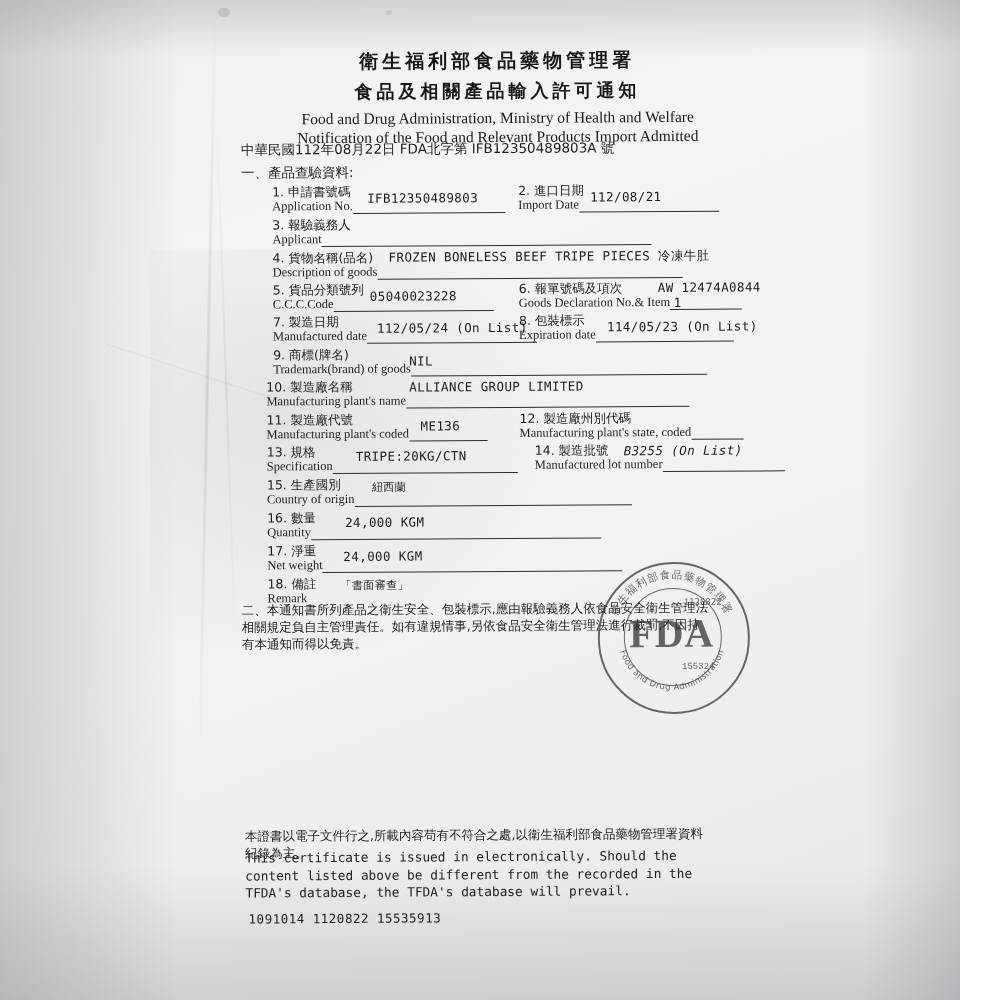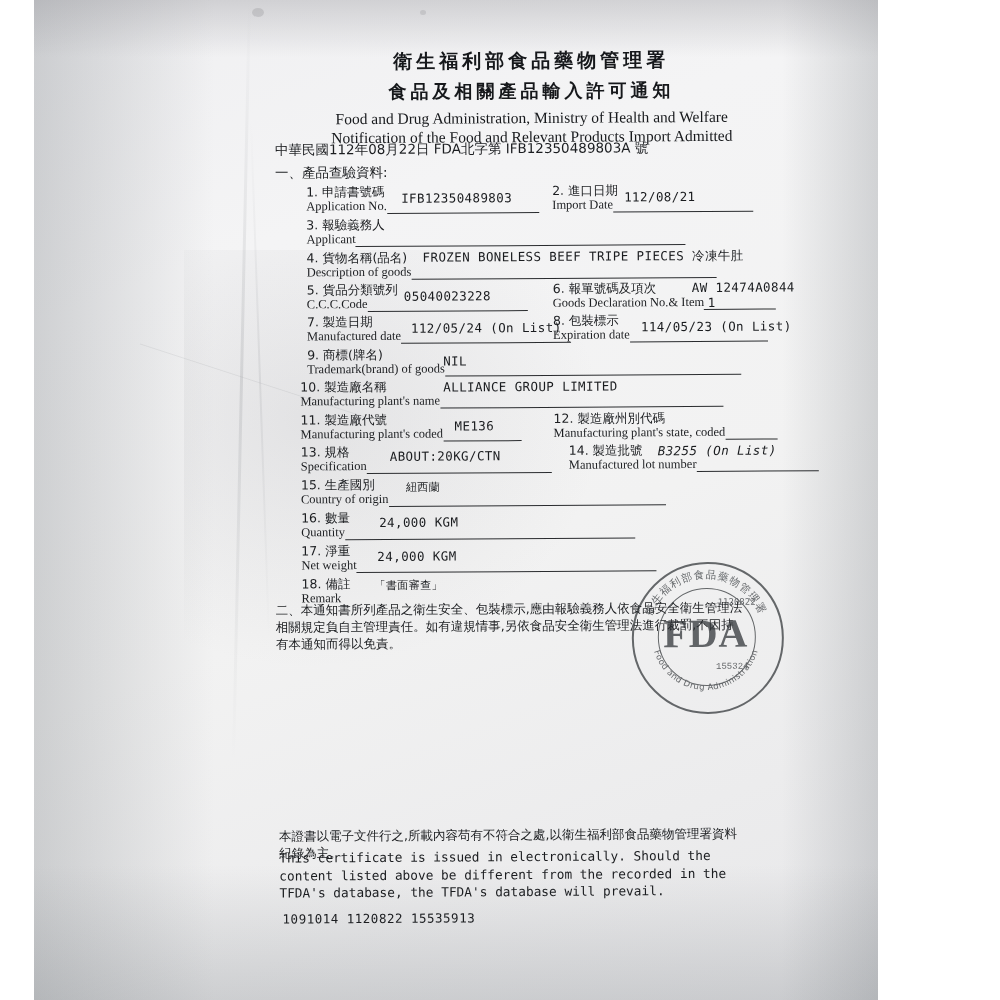--- a/index.html
+++ b/index.html
@@ -10,25 +10,24 @@
   body {
     width: 1000px;
     height: 1000px;
     overflow: hidden;
     font-family: "Liberation Serif", serif;
   }
 
   
   #page {
     position: relative;
-    width: 844px;
+    width: 960px;
     height: 1000px;
     background: linear-gradient(160deg,#efeff1 0%, #f4f4f5 25%, #f2f2f2 55%, #ececed 80%, #e7e7e9 100%);
     overflow: hidden;
-    margin-left: 34px;
   }
   
   .shade {
     position: absolute;
     pointer-events: none;
   }
   .shade.s1 {
     left: 0; top: 0; width: 240px; height: 1000px;
     background: linear-gradient(90deg, rgba(120,125,130,.30), rgba(255,255,255,0) 75%);
   }
@@ -321,21 +320,21 @@
 
     <div class="field" style="left:520px; top:411px;">
       <span class="f-num"><span>12.</span> <span class="cn">製造廠州別代碼</span></span>
       <span class="f-en">Manufacturing plant's state, coded</span><span class="f-line" style="width:52px"></span>
     </div>
 
     <div class="field" style="left:267px; top:443px;">
       <span class="f-num"><span>13.</span> <span class="cn">規格</span></span>
       <span class="f-en">Specification</span><span class="f-line" style="width:185px"></span>
     </div>
-    <div class="f-val" style="left:356px; top:448px;">ABOUT:20KG/CTN</div>
+    <div class="f-val" style="left:356px; top:448px;">TRIPE:20KG/CTN</div>
 
     <div class="field" style="left:535px; top:443px;">
       <span class="f-num"><span>14.</span> <span class="cn">製造批號</span></span>
       <span class="f-en">Manufactured lot number</span><span class="f-line" style="width:122px"></span>
     </div>
     <div class="f-val" style="left:624px; top:444px;font-style:italic;">B3255  (On List)</div>
 
     <div class="field" style="left:267px; top:476px;">
       <span class="f-num"><span>15.</span> <span class="cn">生產國別</span></span>
       <span class="f-en">Country of origin</span><span class="f-line" style="width:277px"></span>

